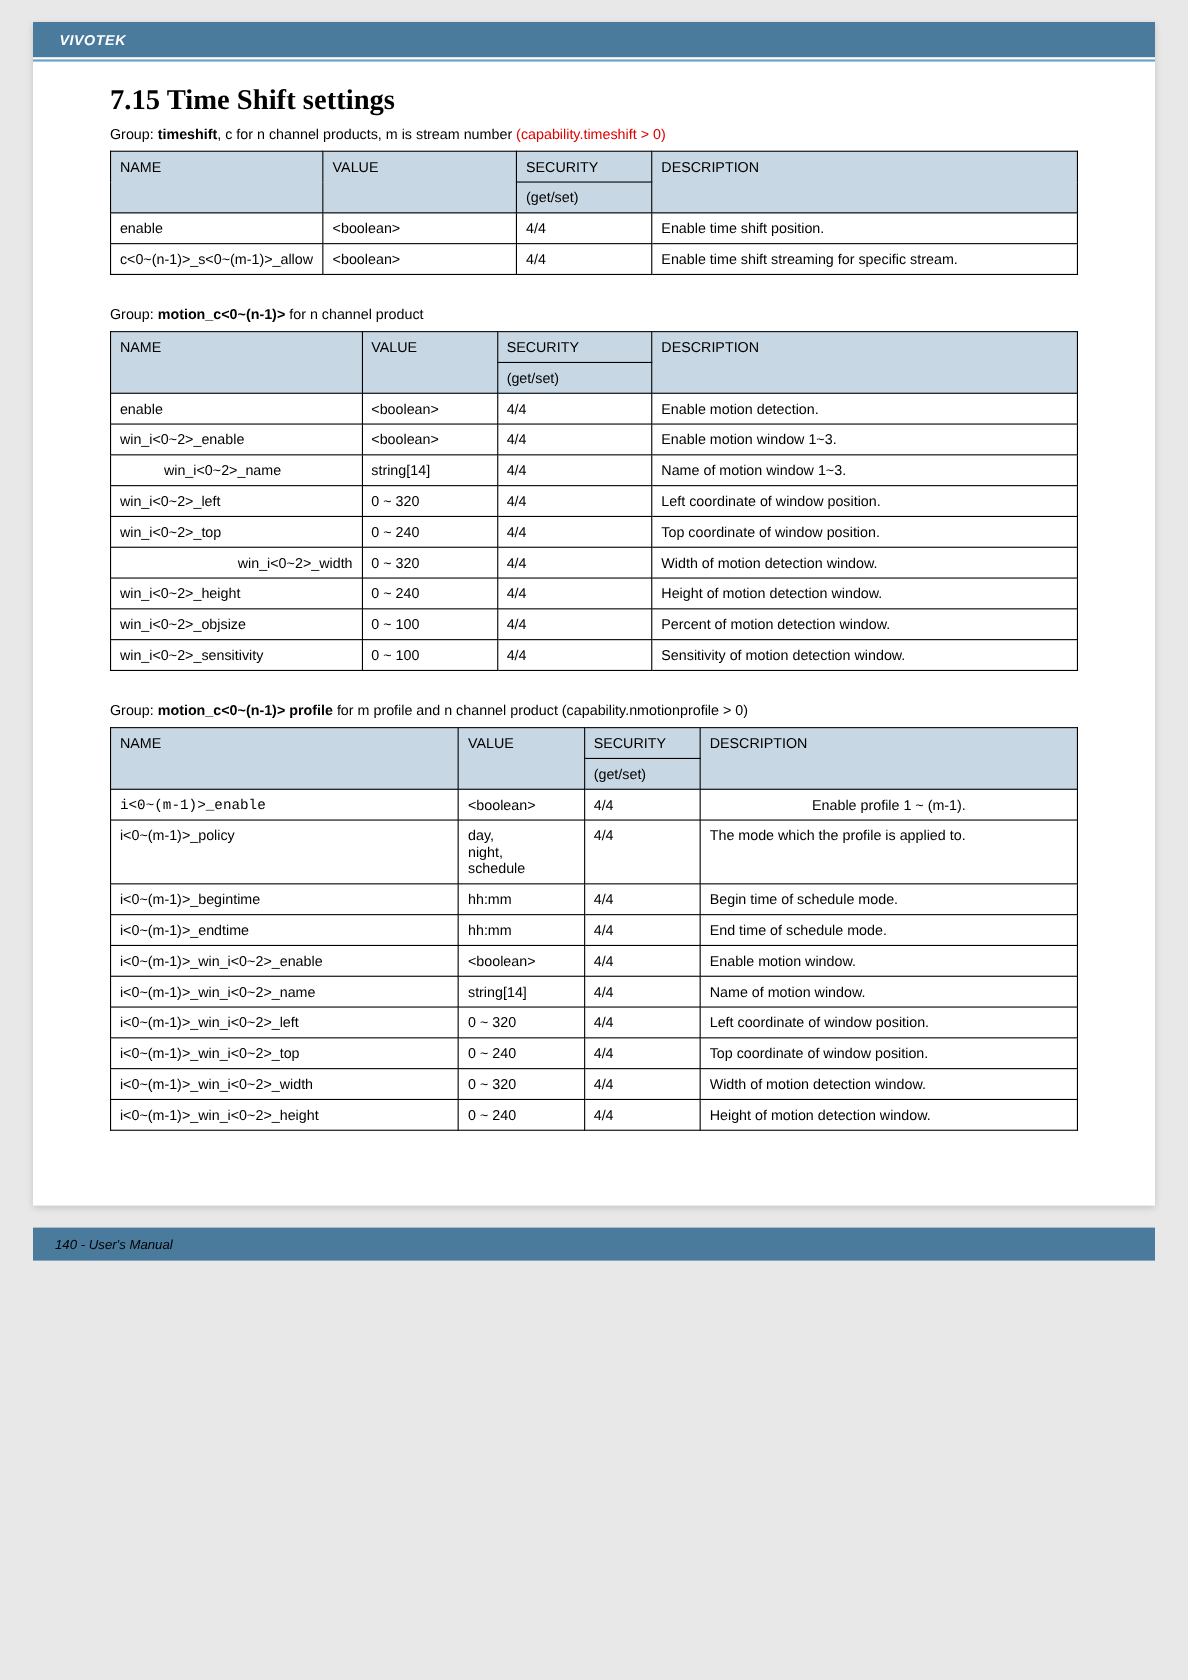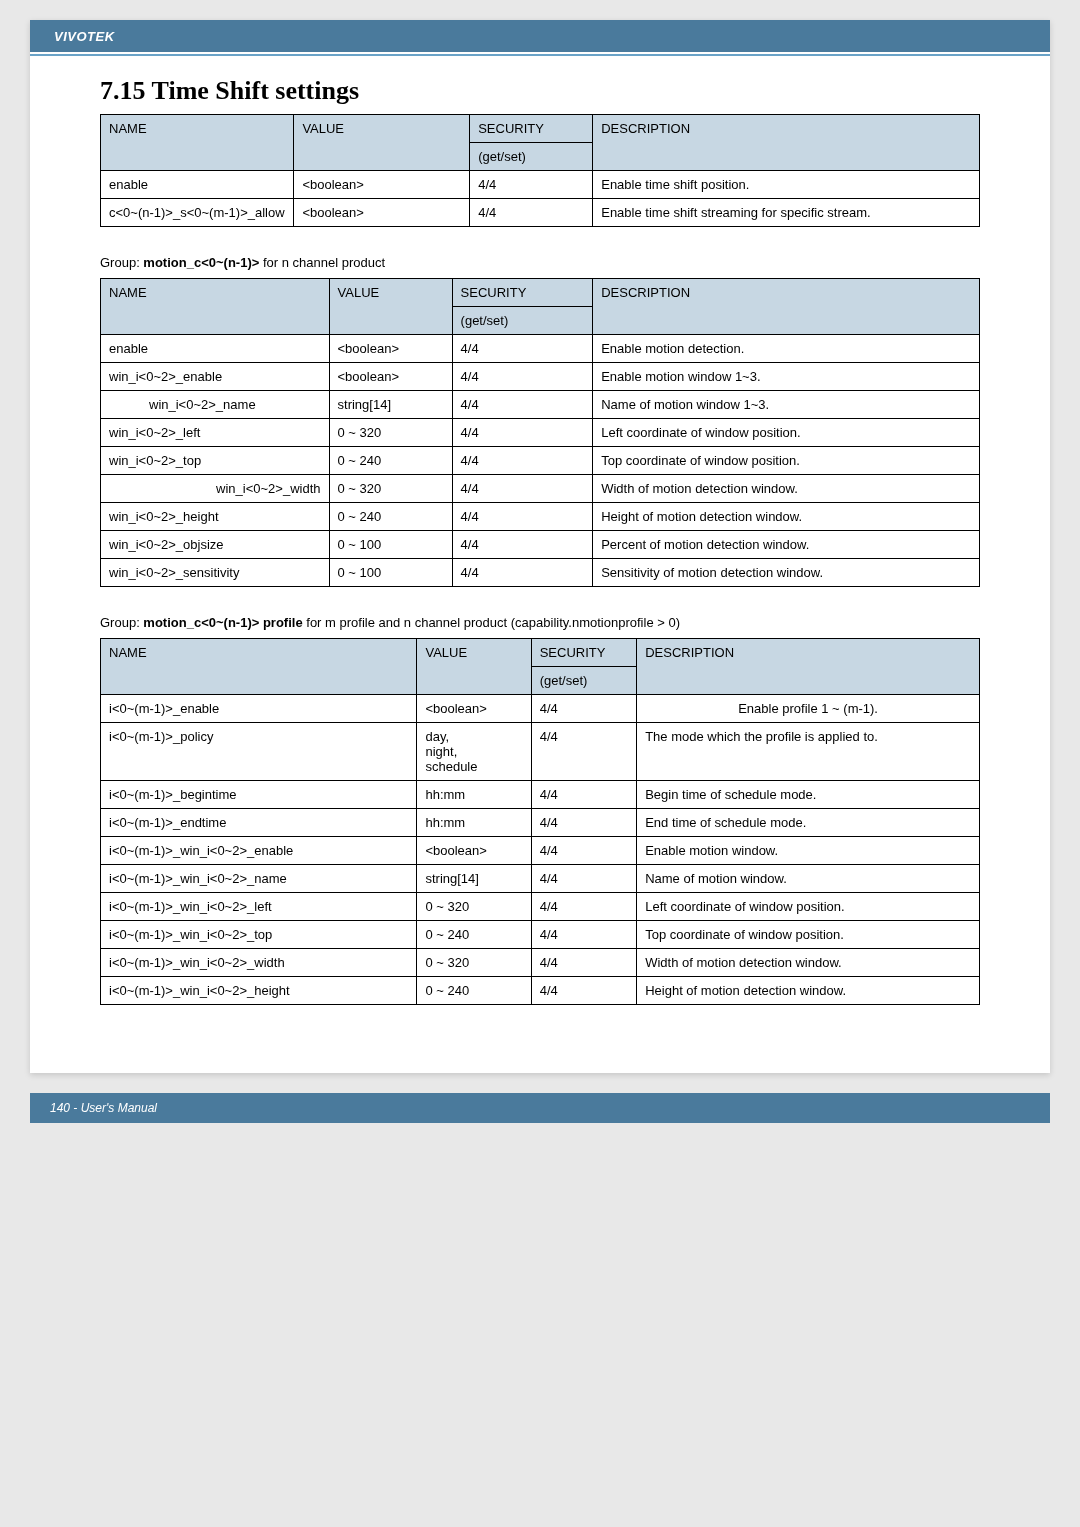--- a/index.html
+++ b/index.html
@@ -60,39 +60,42 @@
     padding: 6px 8px;
     text-align: left;
     vertical-align: top;
   }
   th {
     background: #c7d7e3;
     font-weight: normal;
   }
   .footer {
     background: #4a7a9c;
-    color: #ffffff;
+    color: #000000;
     font-style: italic;
     font-size: 12px;
     padding: 8px 20px;
     margin: 20px 30px 30px 30px;
   }
 </style>
 </head>
 <body>
 
 <div class="page">
   <div class="header-bar">
     <span>VIVOTEK</span>
   </div>
   <div class="accent-line"></div>
 
   <div class="content">
 
     <h2>7.15 Time Shift settings</h2>
+    <p class="group-line">
+      <span>Group: </span><b>timeshift</b><span>, c for n channel products, m is stream number </span><span class="red">(capability.timeshift &gt; 0)</span>
+    </p>
     <table>
       <colgroup>
           <col style="width:22%">
           <col style="width:20%">
           <col style="width:14%">
           <col style="width:44%">
         </colgroup>
       <tbody>
           <tr>
         <th rowspan="2">NAME</th>
@@ -215,21 +218,21 @@
         <th rowspan="2">VALUE</th>
         <th>SECURITY</th>
         <th rowspan="2">DESCRIPTION</th>
       </tr>
       <tr>
         <th>(get/set)</th>
       </tr>
       </tbody>
         <tbody id="t3body">
           <tr>
-            <td style="white-space: pre-line;">i&lt;0~(m-1)&gt;_enable</td>
+            <td style="white-space: pre-line; font-family: Liberation Mono, monospace;">i&lt;0~(m-1)&gt;_enable</td>
             <td style="white-space: pre-line;">&lt;boolean&gt;</td>
             <td style="white-space: pre-line;">4/4</td>
             <td style="white-space: pre-line; text-align: center;">Enable profile 1 ~ (m-1).</td>
           </tr>
           <tr>
             <td style="white-space: pre-line;">i&lt;0~(m-1)&gt;_policy</td>
             <td style="white-space: pre-line;">day,
 night,
 schedule</td>
             <td style="white-space: pre-line;">4/4</td>

